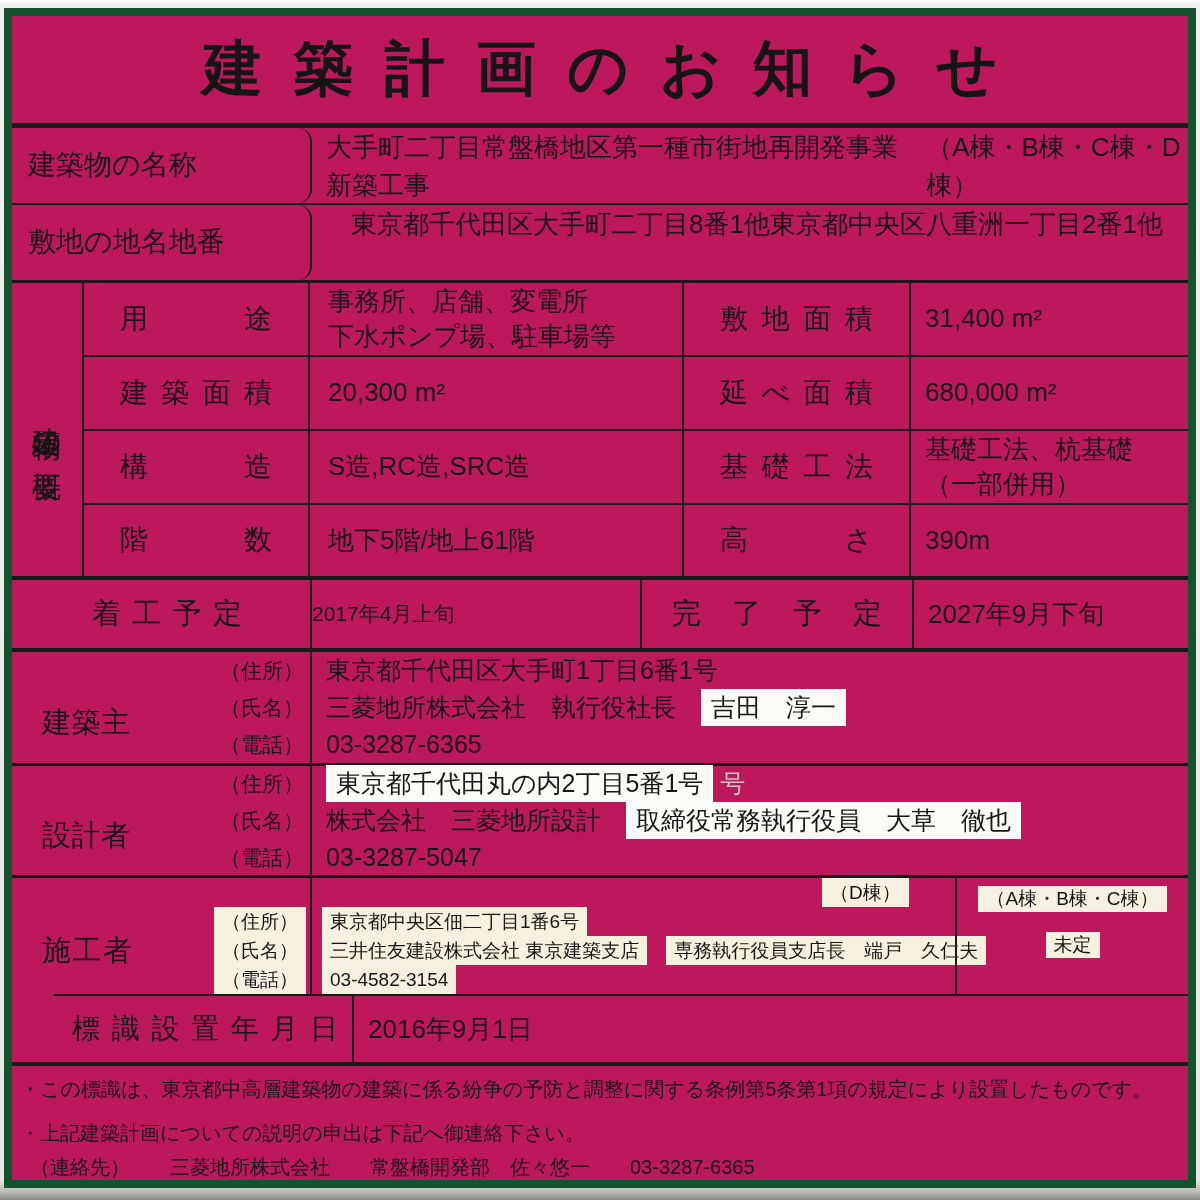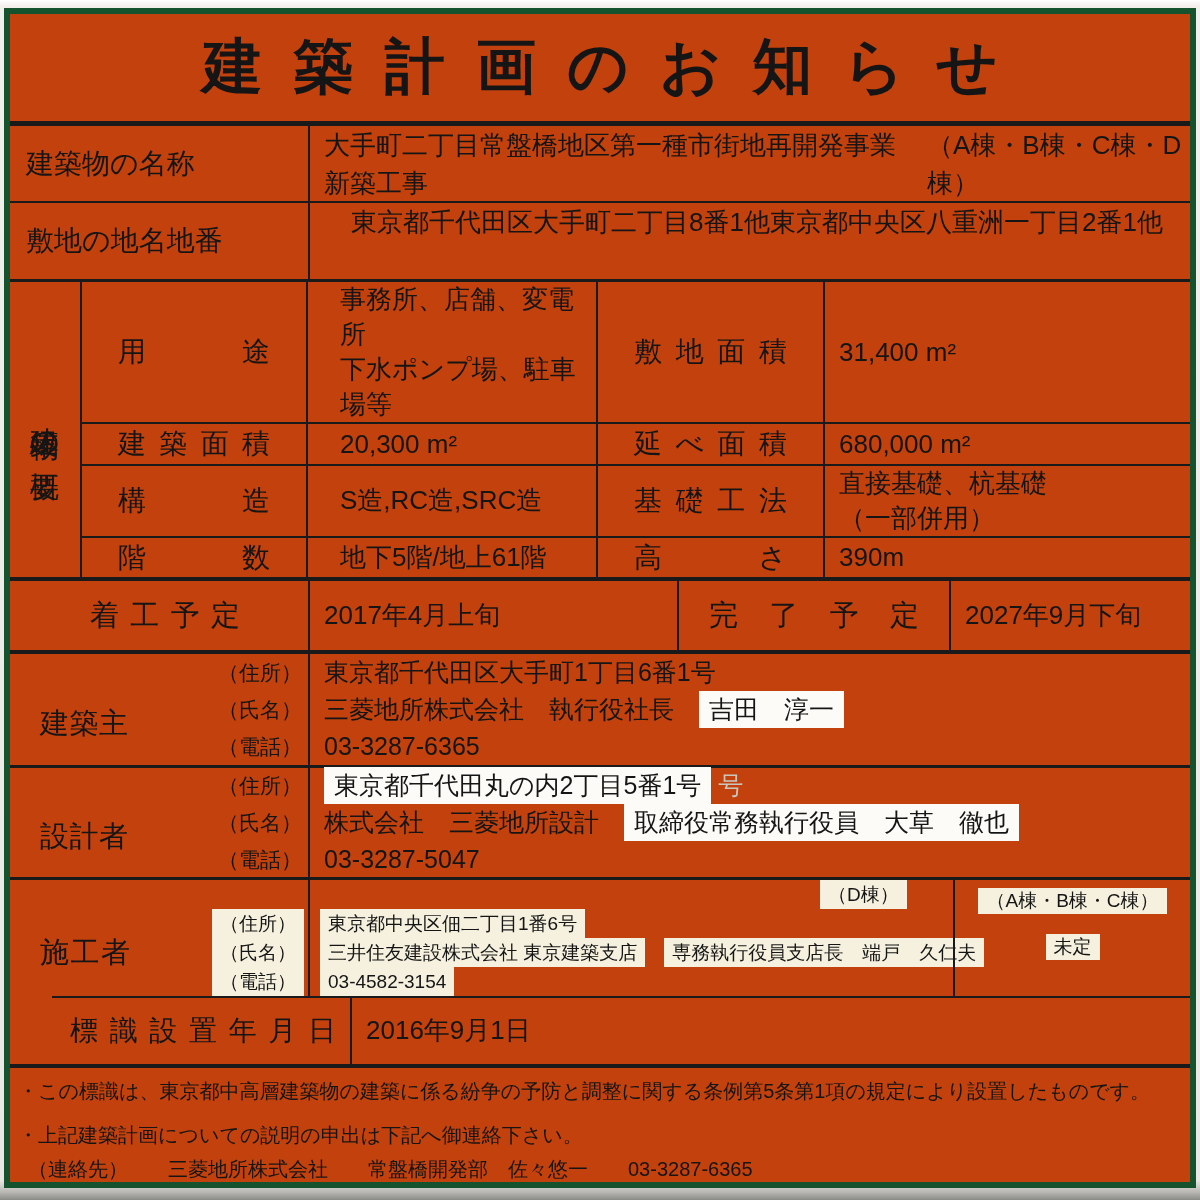--- a/index.html
+++ b/index.html
@@ -4,64 +4,64 @@
 <style>
   html,body{margin:0;padding:0;}
   body{
     width:1200px;height:1200px;position:relative;overflow:hidden;
     background:linear-gradient(#ffffff 0,#f1f0ed 6px,#e9e8e4 1180px,#b9b8b4 1192px,#8a8a86 1200px);
     font-family:"Liberation Sans","DejaVu Sans",sans-serif;
     color:#151515;
   }
   .sign{
     position:absolute;left:4px;right:4px;top:8px;bottom:12px;
-    border:6px solid #14532d;background:#c2410c;
+    border:8px solid #14532d;background:#be185d;
     display:flex;flex-direction:column;box-sizing:border-box;
   }
   .row{display:flex;box-sizing:border-box;border-top:2px solid #1a1a1a;align-items:stretch;}
   .row.first{border-top:none;}
   .bt3{border-top-width:3px;}
   .bt4{border-top-width:4px;}
   .bt5{border-top-width:5px;}
   .cell{box-sizing:border-box;}
   .br{border-right:2px solid #1a1a1a;}
 
   
   .r-title{height:110px;align-items:center;justify-content:center;}
   .title-text{
     font-size:60px;font-weight:bold;letter-spacing:0.52em;padding-left:0.52em;
     white-space:nowrap;
   }
 
   
-  .label-col{width:300px;display:flex;align-items:center;padding-left:16px;font-size:28px;}
+  .label-col{width:300px;display:flex;align-items:center;padding-left:16px;font-size:28px;border-radius:14px;}
   .content-col{flex:1;display:flex;flex-direction:row;justify-content:center;padding-left:14px;font-size:26px;line-height:38px;}
 
   .r-name{height:80px;}
   .r-site{height:80px;}
 
   
   .r-overview{height:306px;}
   .strip{width:72px;display:flex;align-items:center;justify-content:center;}
   .vtext{writing-mode:vertical-rl;font-size:29px;letter-spacing:3px;}
   .ogrid{flex:1;display:flex;flex-direction:column;}
   .orow{display:flex;flex:1;box-sizing:border-box;}
   .orow + .orow{border-top:2px solid #1a1a1a;}
   .olabel{width:226px;display:flex;align-items:center;font-size:28px;}
-  .oval1{width:290px;display:flex;flex-direction:column;justify-content:center;padding-left:32px;font-size:26px;line-height:35px;}
+  .oval1{width:374px;display:flex;flex-direction:column;justify-content:center;padding-left:18px;font-size:26px;line-height:35px;}
   .olabel2{width:227px;display:flex;align-items:center;font-size:28px;}
   .oval2{flex:1;display:flex;flex-direction:column;justify-content:center;padding-left:14px;font-size:26px;line-height:35px;border-radius:10px;}
   .jl{display:block;width:100%;text-align:justify;text-align-last:justify;box-sizing:border-box;}
   .olabel .jl,.olabel2 .jl{padding:0 36px;}
 
   
   .r-schedule{height:74px;}
   .sched-label{width:300px;display:flex;align-items:center;font-size:29px;}
   .sched-label .jl{padding:0 68px 0 80px;}
-  .sched-v1{width:369px;display:flex;align-items:center;padding-left:14px;font-size:26px;}
+  .sched-v1{width:330px;display:flex;align-items:center;padding-left:0;font-size:21px;}
   .sched-l2{width:272px;display:flex;align-items:center;font-size:29px;}
   .sched-l2 .jl{padding:0 30px;}
   .sched-v2{flex:1;display:flex;align-items:center;padding-left:14px;font-size:26px;}
 
   
   .pcol{width:300px;display:flex;align-items:center;}
   .pmain{flex:1;font-size:29px;margin-top:30px;}
   .pmain .jl{padding:0 70px 0 30px;}
   .psub{width:104px;padding-right:6px;font-size:21px;display:flex;flex-direction:column;justify-content:center;text-align:right;line-height:37px;}
   .pcontent{flex:1;display:flex;flex-direction:column;justify-content:center;padding-left:14px;font-size:25px;line-height:37px;white-space:nowrap;}
@@ -157,21 +157,21 @@
         <div class="cell olabel br">
             <span class="jl">構造</span>
           </div>
         <div class="cell oval1 br">
           <div>S造,RC造,SRC造</div>
         </div>
         <div class="cell olabel2 br">
             <span class="jl">基礎工法</span>
           </div>
         <div class="cell oval2">
-          <div>直接基礎、杭基礎</div>
+          <div>基礎工法、杭基礎</div>
           <div>（一部併用）</div>
         </div>
       </div>
 
       <div class="orow">
         <div class="cell olabel br">
             <span class="jl">階数</span>
           </div>
         <div class="cell oval1 br">
           <div>地下5階/地上61階</div>

